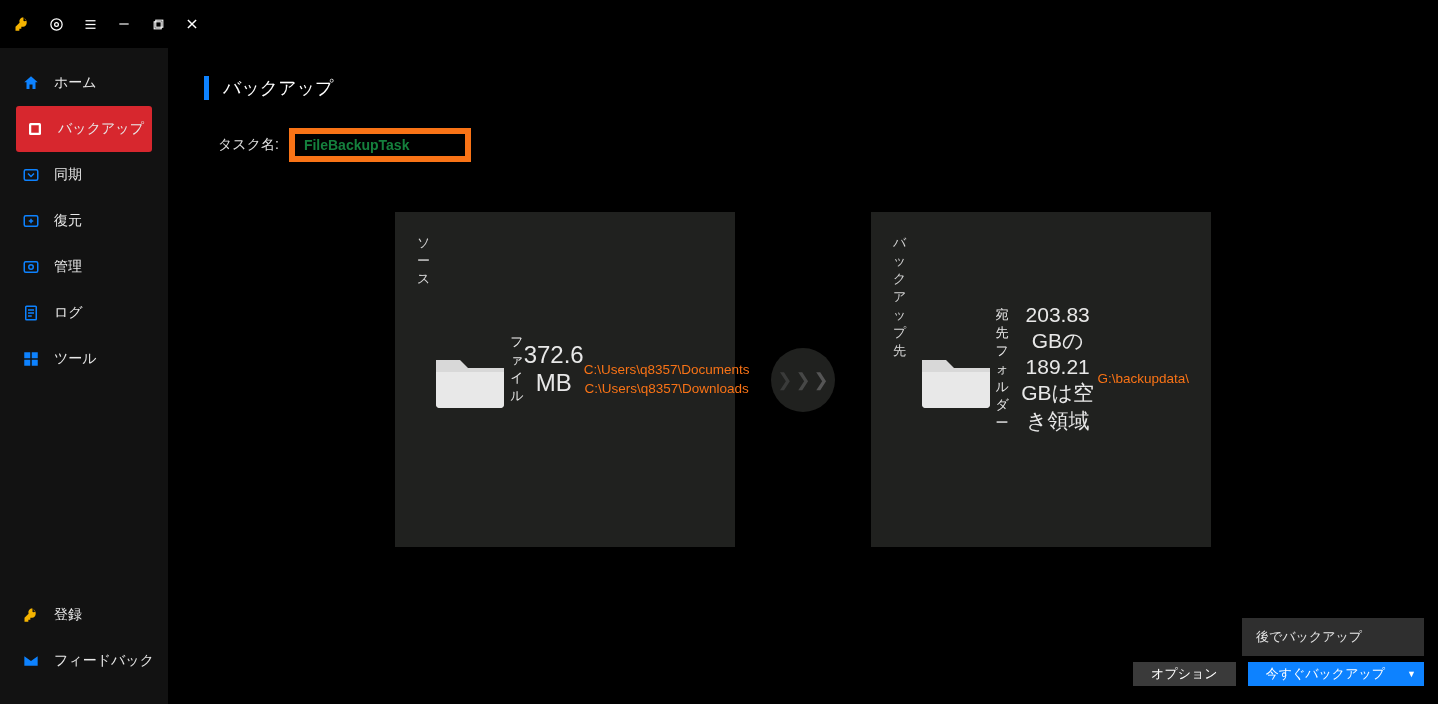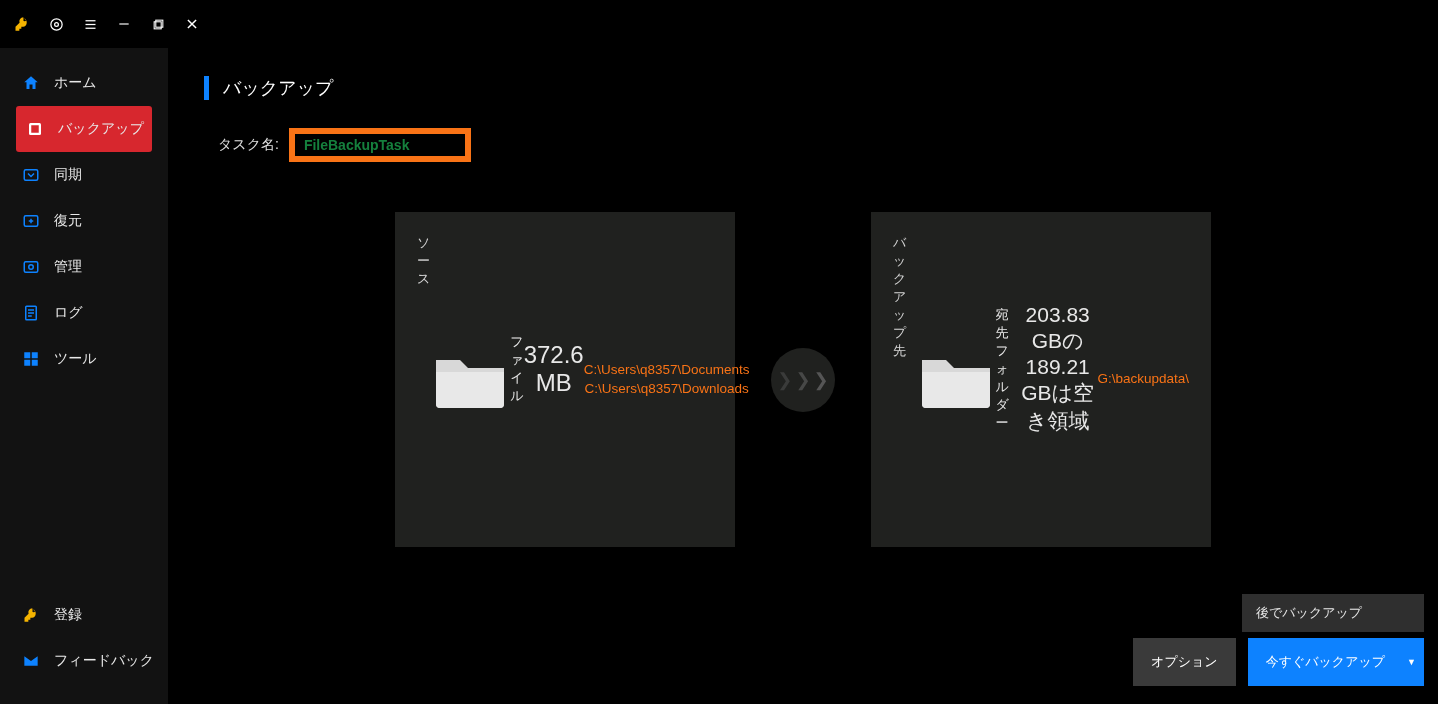--- a/index.html
+++ b/index.html
@@ -118,21 +118,21 @@
       background: #2f2f2f;
       width: 182px;
       padding: 10px 14px;
       font-size: 13px;
       color: #e8e8e8;
       margin-bottom: 6px;
       cursor: pointer;
     }
     .action-buttons { display: flex; gap: 12px; }
     .btn {
-      height: 48px;
+      height: 24px;
       padding: 0 18px;
       font-size: 13px;
       display: flex;
       align-items: center;
       cursor: pointer;
       border: none;
       color: #fff;
     }
     .btn-option { background: #3a3a3a; }
     .btn-primary { background: #0d82ff; padding-right: 8px; }

